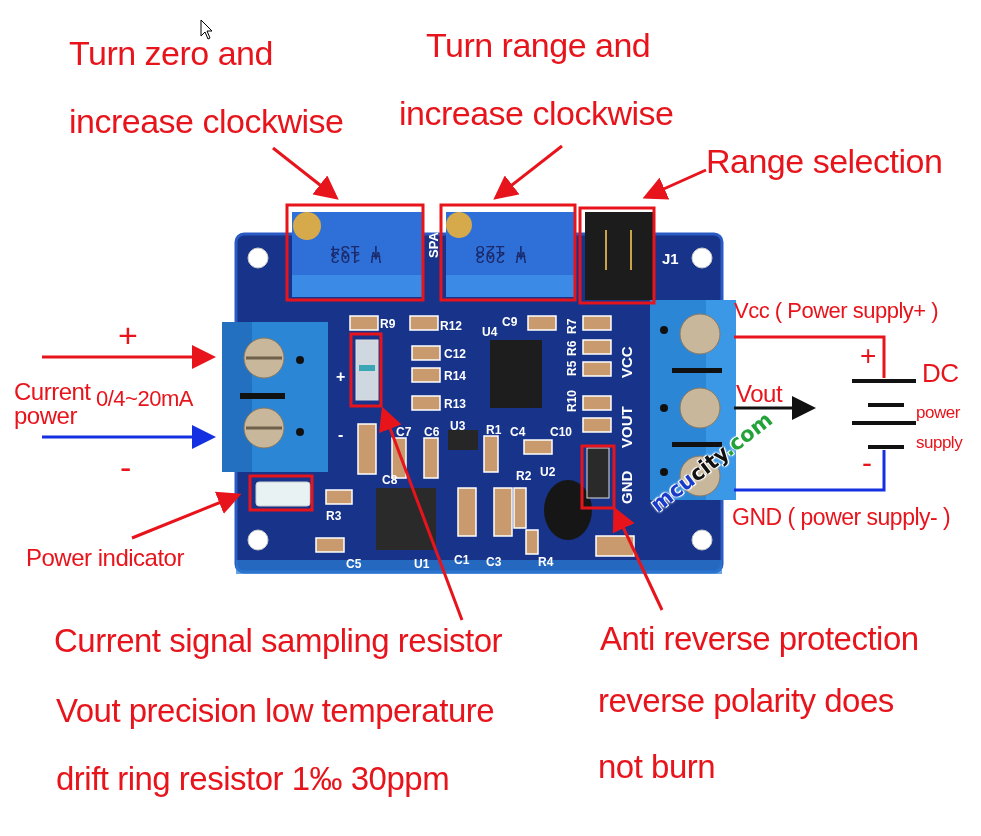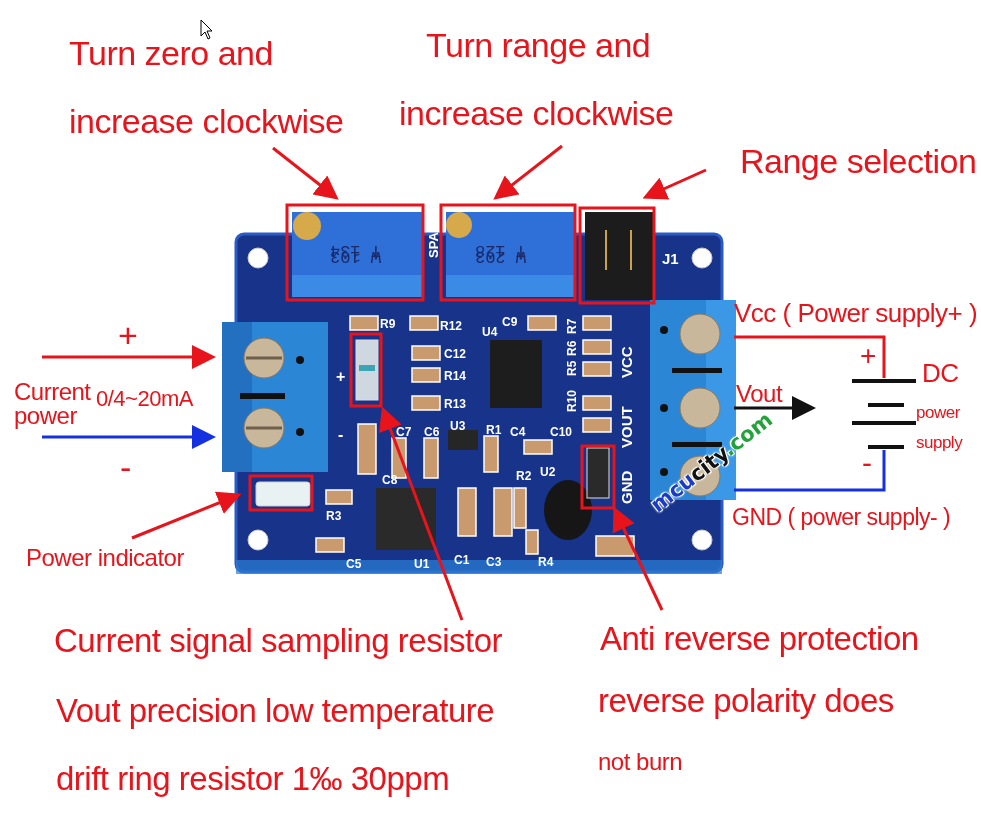--- a/index.html
+++ b/index.html
@@ -193,42 +193,42 @@
     <text x="355" y="258" transform="rotate(180 368 252)">T  134</text>
     <text x="498" y="238" transform="rotate(180 512 245)">W  203</text>
     <text x="498" y="258" transform="rotate(180 512 252)">T  128</text>
   </g>
 </svg>
 
 <div class="lbl big" style="left:69px;top:36px;">Turn zero and</div>
 <div class="lbl big" style="left:69px;top:104px;">increase clockwise</div>
 <div class="lbl big" style="left:399px;top:28px;margin-left:27px;">Turn range and</div>
 <div class="lbl big" style="left:399px;top:96px;">increase clockwise</div>
-<div class="lbl big" style="left:740px;top:144px;">Range selection</div>
+<div class="lbl big" style="left:706px;top:144px;">Range selection</div>
 
 <div class="lbl" style="left:118px;top:318px;font-size:34px;">+</div>
 <div class="lbl sm" style="left:14px;top:362px;font-size:24px;margin-top:18px;">Current</div>
 <div class="lbl sm" style="left:14px;top:404px;font-size:24px;">power</div>
 <div class="lbl sm" style="left:96px;top:388px;font-size:22px;">0/4~20mA</div>
 <div class="lbl" style="left:120px;top:450px;font-size:34px;">-</div>
 
-<div class="lbl sm" style="left:734px;top:300px;font-size:26px;">Vcc ( Power supply+ )</div>
+<div class="lbl sm" style="left:734px;top:300px;font-size:22px;">Vcc ( Power supply+ )</div>
 <div class="lbl sm" style="left:736px;top:382px;font-size:24px;">Vout</div>
 <div class="lbl sm" style="left:732px;top:506px;font-size:23px;">GND ( power supply- )</div>
 <div class="lbl" style="left:860px;top:342px;font-size:28px;">+</div>
 <div class="lbl" style="left:862px;top:448px;font-size:30px;">-</div>
 <div class="lbl mid" style="left:922px;top:360px;">DC</div>
 <div class="lbl xs" style="left:916px;top:404px;">power</div>
 <div class="lbl xs" style="left:916px;top:434px;">supply</div>
 
 <div class="lbl sm" style="left:26px;top:546px;font-size:24px;">Power indicator</div>
 
 <div class="lbl big" style="left:54px;top:624px;font-size:33px;">Current signal sampling resistor</div>
 <div class="lbl big" style="left:56px;top:694px;font-size:33px;">Vout precision low temperature</div>
 <div class="lbl big" style="left:56px;top:762px;font-size:33px;">drift ring resistor 1‰ 30ppm</div>
 
 <div class="lbl big" style="left:600px;top:622px;font-size:33px;">Anti reverse protection</div>
 <div class="lbl big" style="left:598px;top:684px;font-size:33px;">reverse polarity does</div>
-<div class="lbl big" style="left:598px;top:750px;font-size:24px;">not burn</div>
+<div class="lbl big" style="left:598px;top:750px;font-size:33px;">not burn</div>
 
 <div class="mcu">
   <span class="a">mcu</span><span class="b">city</span><span class="c">.com</span>
 </div>
 
 </body></html>

